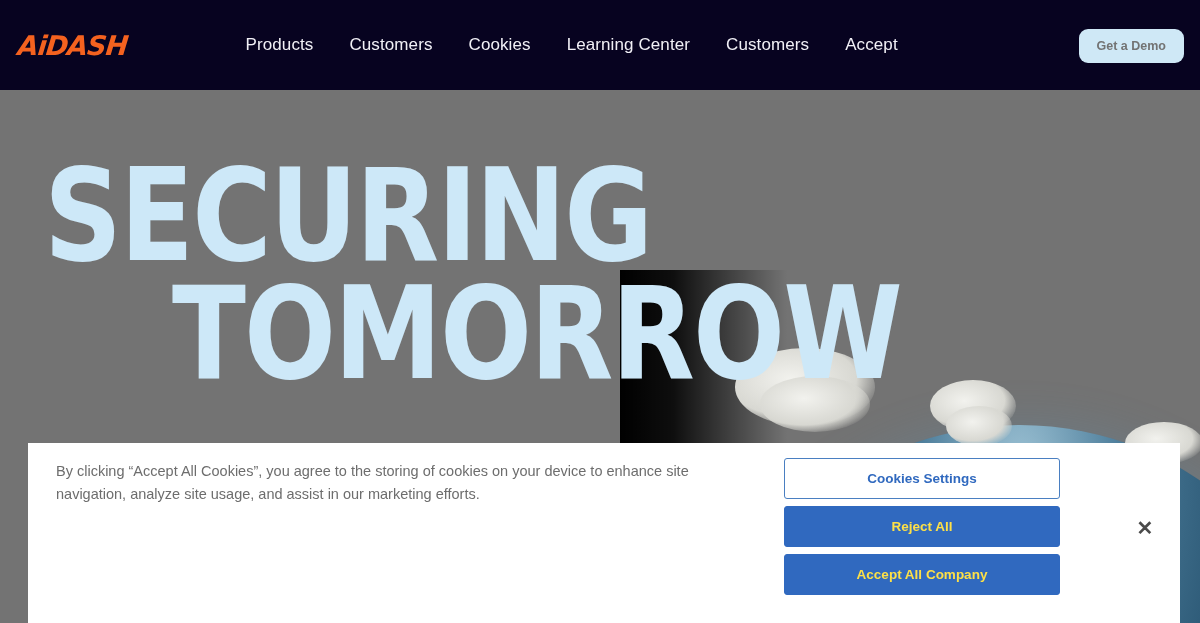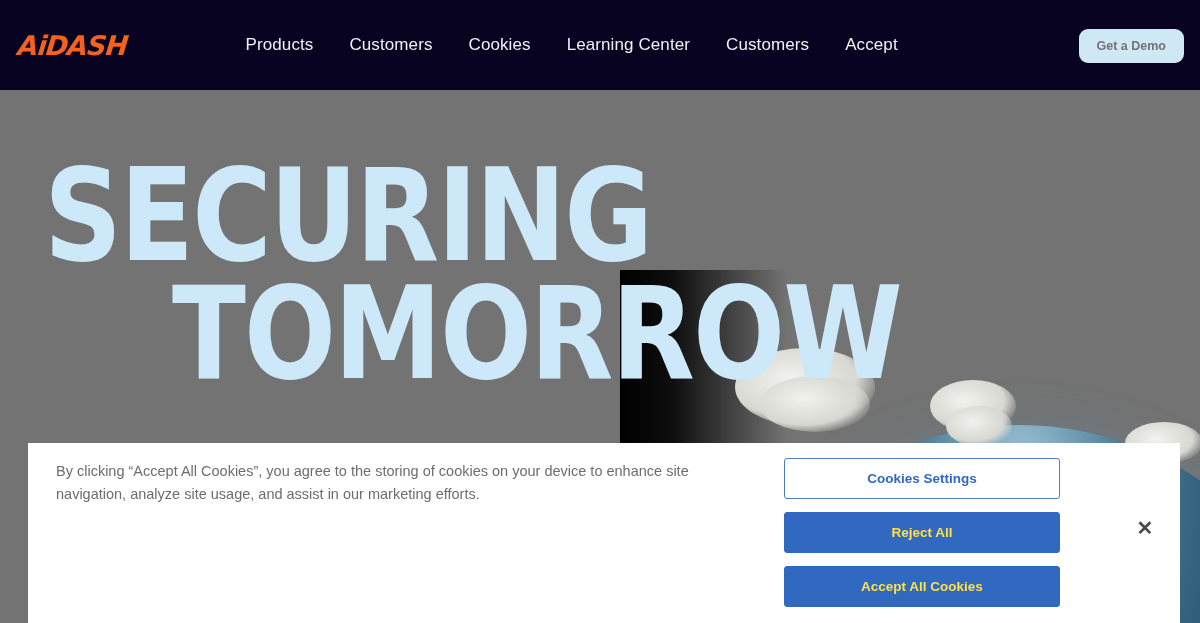--- a/index.html
+++ b/index.html
@@ -142,21 +142,21 @@
     position:absolute; left:0; bottom:0; width:1152px; height:180px;
     background:#fff; z-index:60;margin-left:28px;
   }
   .cookie-text{
     position:absolute; left:28px; top:17px; width:660px;
     color:#6d6d6d; font-size:14.5px; line-height:1.62;
     font-family:"Liberation Sans", sans-serif;
   }
   .cookie-buttons{
     position:absolute; left:756px; top:15px; width:276px;
-    display:flex; flex-direction:column; gap:13px;
+    display:flex; flex-direction:column; gap:7px;
   }
   .ck-btn{
     height:41px; width:276px;
     font-size:13.5px; font-weight:bold;
     border-radius:3px; cursor:pointer;
     font-family:"Liberation Sans", sans-serif;
     display:flex; align-items:center; justify-content:center;
   }
   .ck-outline{ background:#fff; color:#3069bf; border:1px solid #4a7fc1; }
   .ck-solid{ background:#3069bf; color:#fde047; border:1px solid #3069bf; }
@@ -214,19 +214,19 @@
       <div class="subhead">Together we safeguard critical infrastructure to</div>
     </div>
   </section>
 
   <div class="cookie-banner">
     <div class="cookie-text">By clicking “Accept All Cookies”, you agree to the storing of cookies on your device to enhance site navigation, analyze site usage, and assist in our marketing efforts.</div>
 
     <div class="cookie-buttons">
       <button class="ck-btn ck-outline">Cookies Settings</button>
       <button class="ck-btn ck-solid">Reject All</button>
-      <button class="ck-btn ck-solid">Accept All Cookies</button>
+      <button class="ck-btn ck-solid">Accept All Company</button>
     </div>
 
     <div class="close-x">✕</div>
   </div>
 
 </div>
 
 </body></html>

